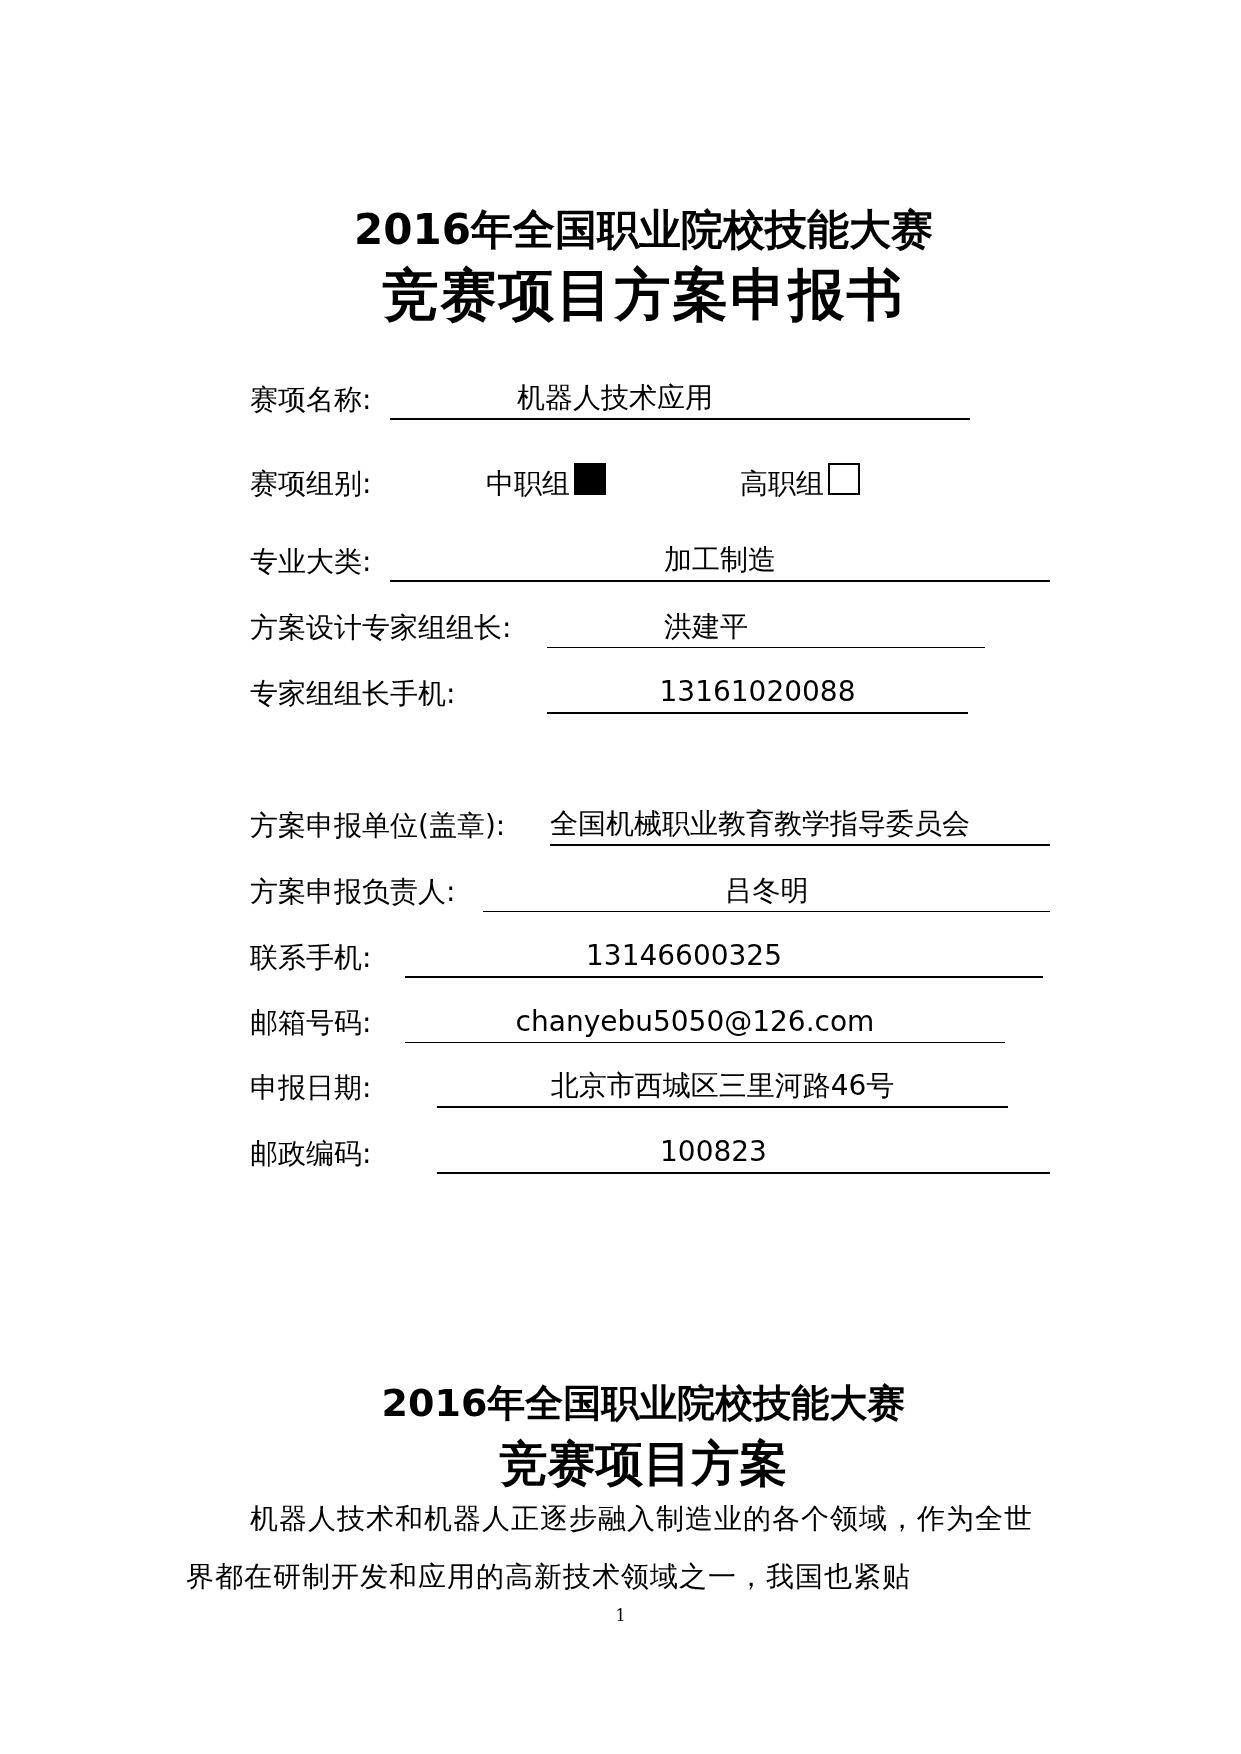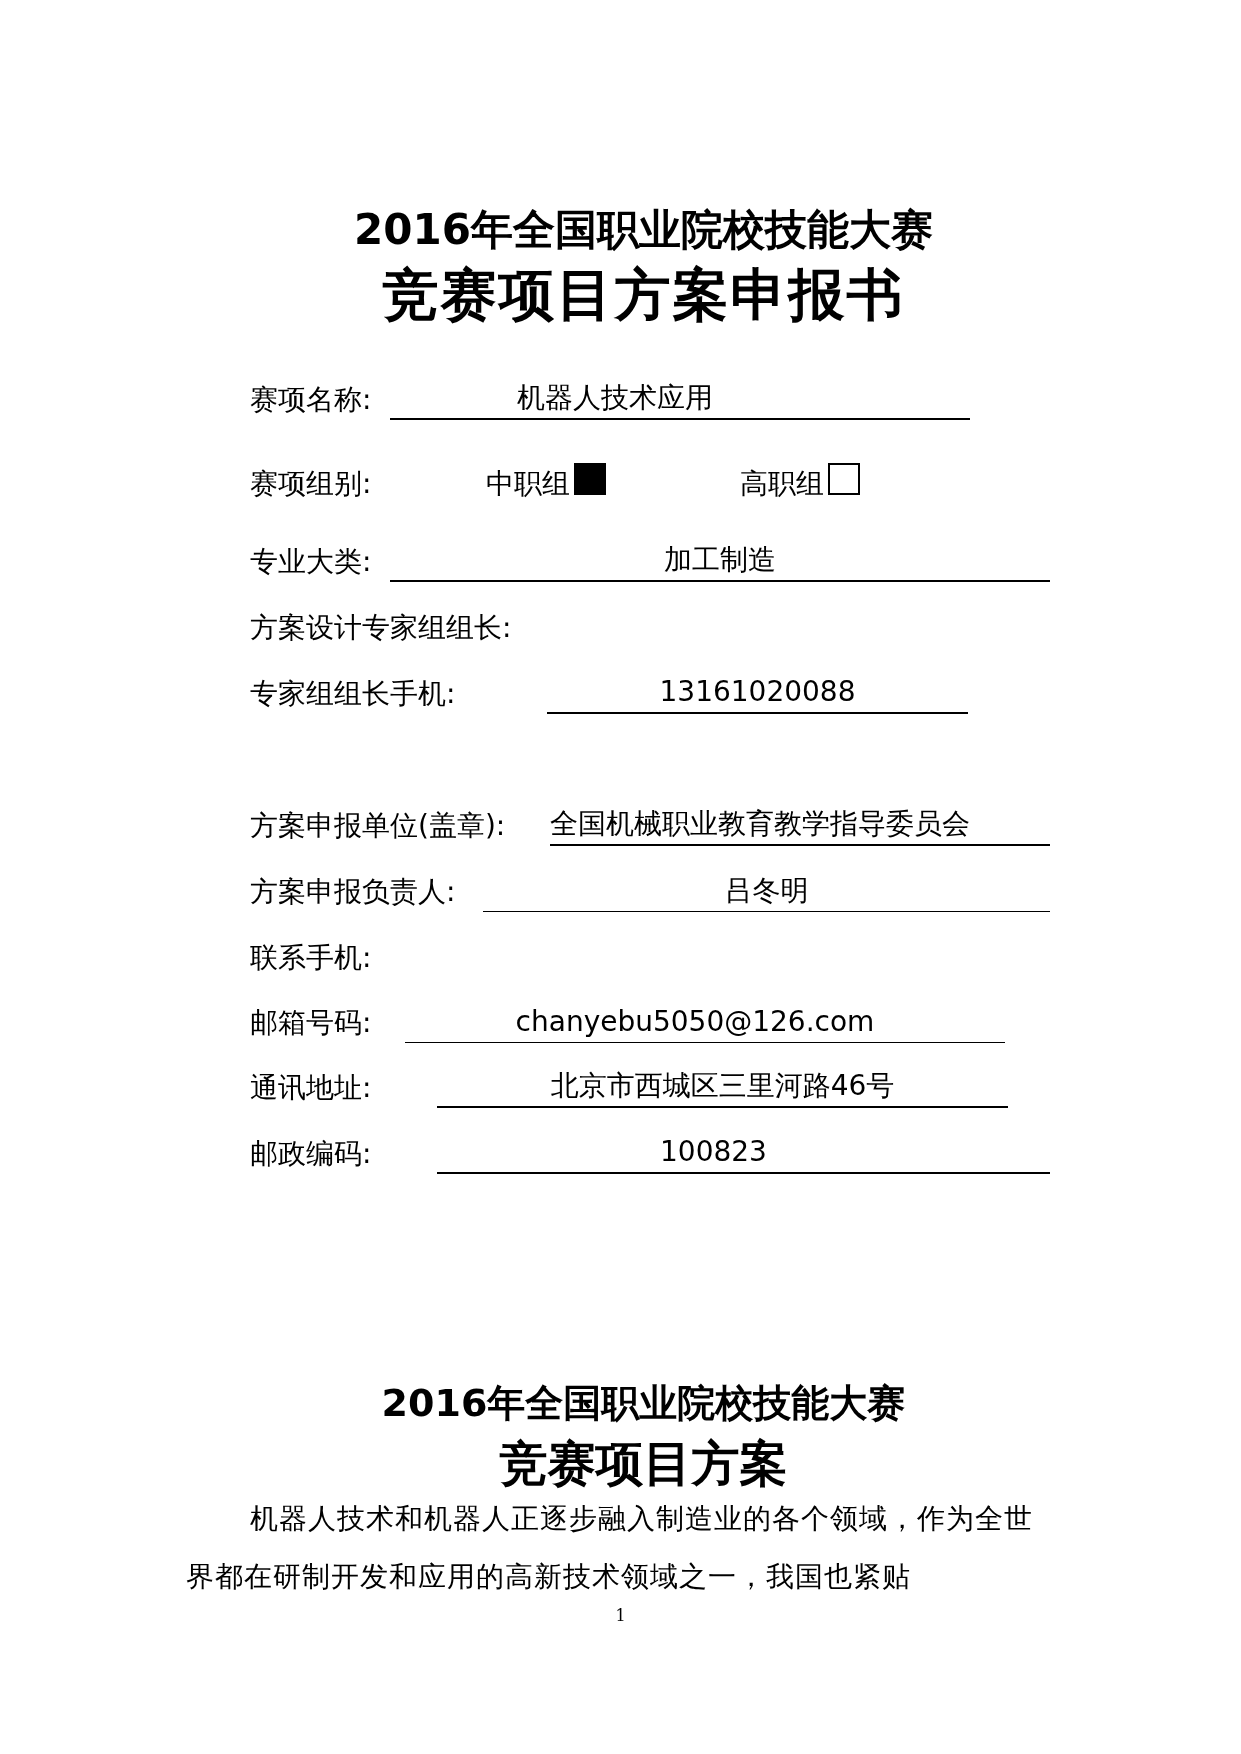--- a/index.html
+++ b/index.html
@@ -53,20 +53,23 @@
 
   <div class="row" style="top:542px;width:800px;">
     <span class="label">专业大类:</span>
     <div class="field" style="left:140px;width:660px;">
       <span class="val" style="right:0;">加工制造</span>
     </div>
   </div>
 
   <div class="row" style="top:608px;width:735px;">
     <span class="label">方案设计专家组组长:</span>
+    <div class="field" style="left:297px;width:438px;border-bottom-width:1px;">
+      <span class="val" style="right:120px;">洪建平</span>
+    </div>
   </div>
 
   <div class="row" style="top:674px;width:718px;">
     <span class="label">专家组组长手机:</span>
     <div class="field" style="left:297px;width:421px;">
       <span class="val">13161020088</span>
     </div>
   </div>
 
   <div class="row" style="top:806px;width:800px;">
@@ -78,31 +81,34 @@
 
   <div class="row" style="top:872px;width:800px;">
     <span class="label">方案申报负责人:</span>
     <div class="field" style="left:233px;width:567px;border-bottom-width:1px;">
       <span class="val">吕冬明</span>
     </div>
   </div>
 
   <div class="row" style="top:938px;width:793px;">
     <span class="label">联系手机:</span>
+    <div class="field" style="left:155px;width:638px;">
+      <span class="val" style="right:80px;">13146600325</span>
+    </div>
   </div>
 
   <div class="row" style="top:1003px;width:755px;">
     <span class="label">邮箱号码:</span>
     <div class="field" style="left:155px;width:600px;border-bottom-width:1px;">
       <span class="val" style="left:-20px;">chanyebu5050@126.com</span>
     </div>
   </div>
 
   <div class="row" style="top:1068px;width:758px;">
-    <span class="label">通讯地址:</span>
+    <span class="label">申报日期:</span>
     <div class="field" style="left:187px;width:571px;">
       <span class="val">北京市西城区三里河路46号</span>
     </div>
   </div>
 
   <div class="row" style="top:1134px;width:800px;">
     <span class="label">邮政编码:</span>
     <div class="field" style="left:187px;width:613px;">
       <span class="val" style="right:60px;">100823</span>
     </div>

